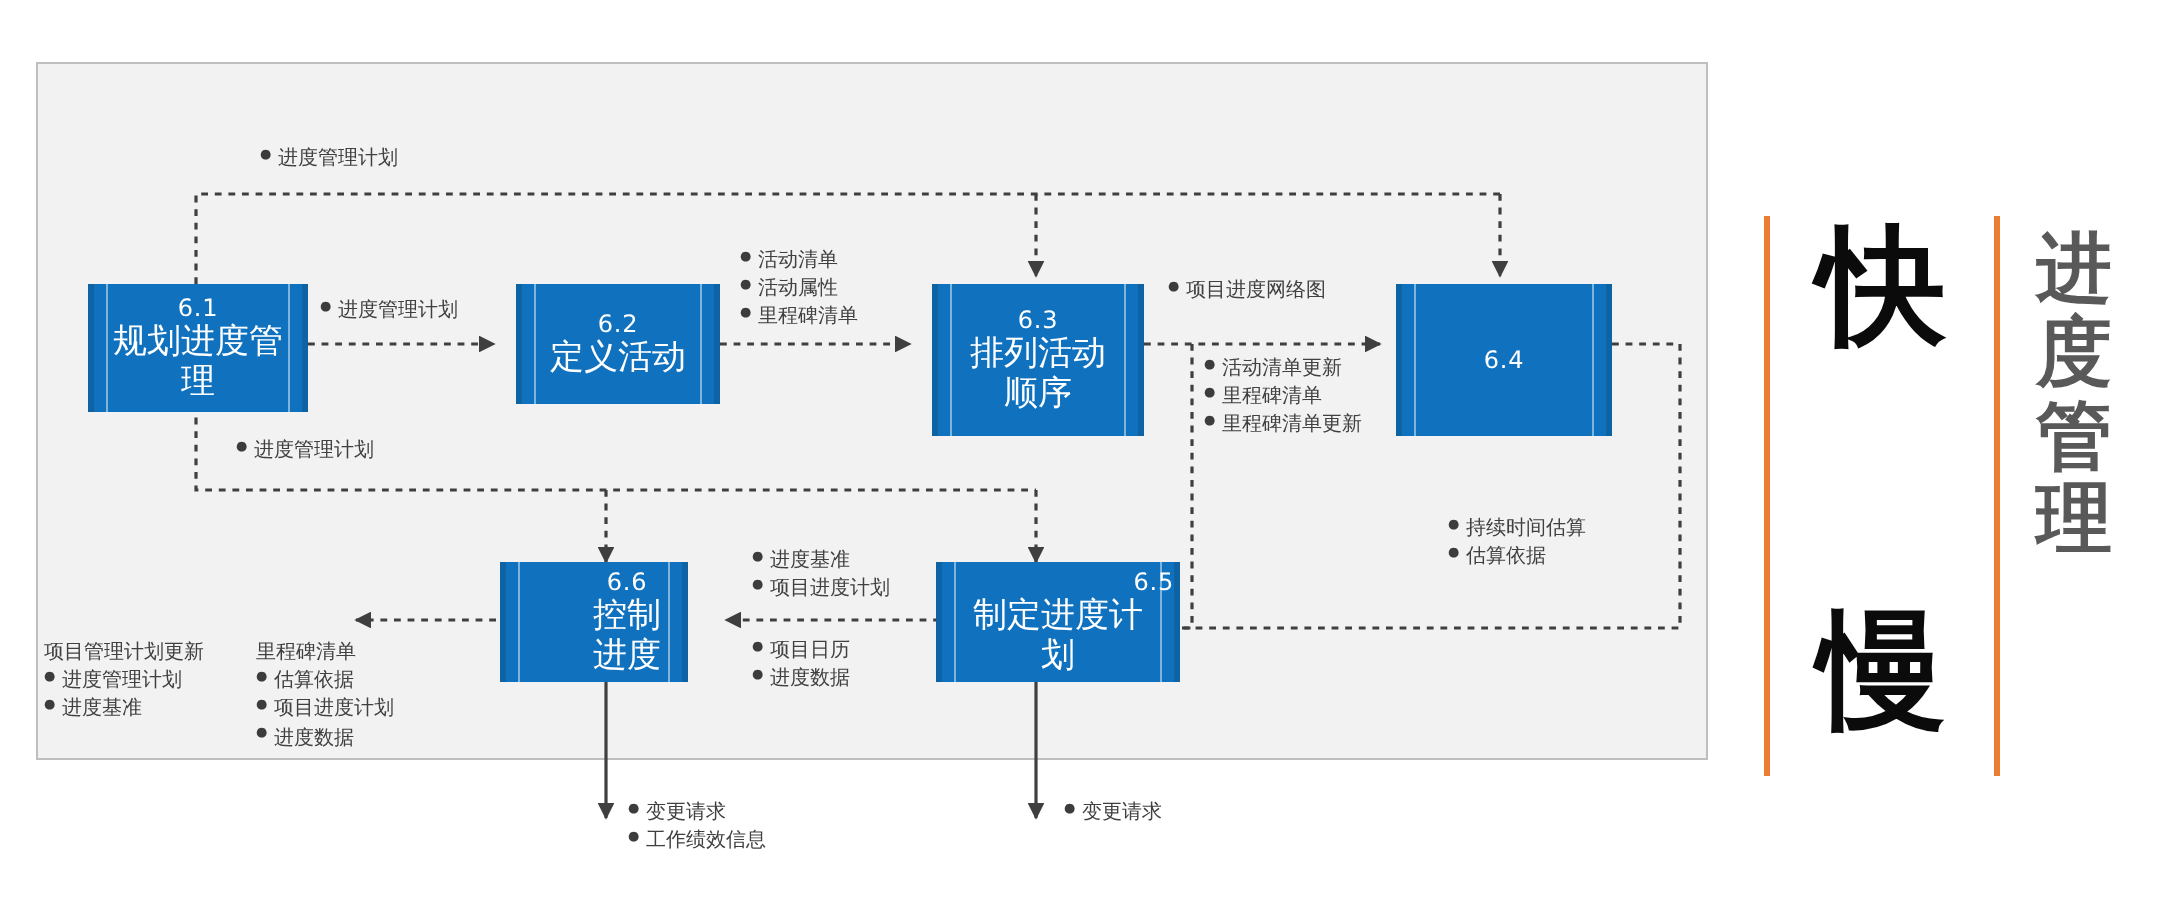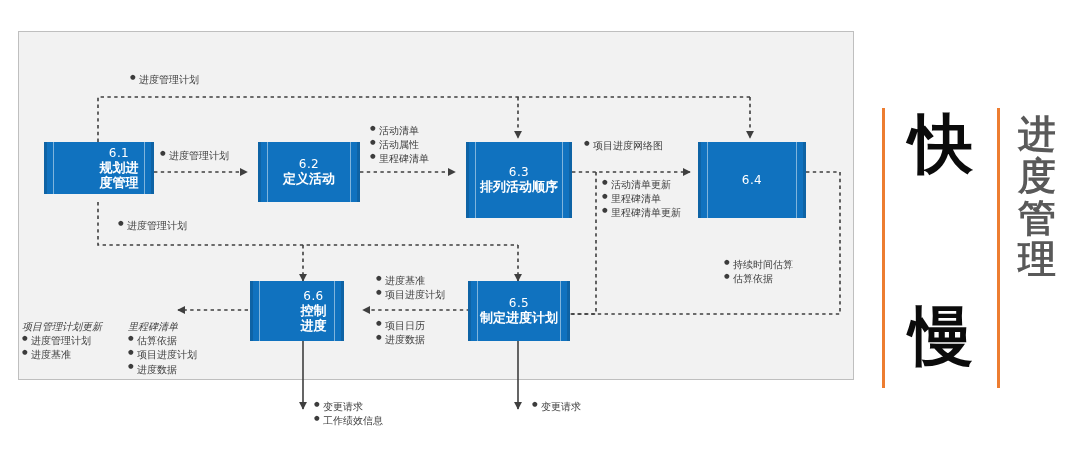--- a/index.html
+++ b/index.html
@@ -64,39 +64,37 @@
   }
   .proc-box::before { left: 6px; }
   .proc-box::after  { right: 6px; }
   .proc-num {
     font-size: 12px;
     letter-spacing: .4px;
     position: relative;
     z-index: 2;
   }
   .proc-title {
-    font-size: 13px;
+    font-size: 17px;
     position: relative;
     z-index: 2;
     padding: 0 9px;
-    font-weight: bold;
   }
 
   
   .lbl {
     position: absolute;
     font-size: 10px;
     color: #404040;
     line-height: 1.42;
     white-space: nowrap;
   }
   .lbl .hd {
     display: block;
     padding-left: 0;
-    font-style: italic;
   }
   .lbl .it {
     display: block;
     padding-left: 9px;
     position: relative;
   }
   .lbl .it::before {
     content: "\25CF";
     position: absolute;
     left: 0;
@@ -191,40 +189,40 @@
   </g>
 
   <g stroke="#3F3F3F" stroke-width="1.6" fill="none">
 
     <path d="M 303 340 L 303 409" marker-end="url(#arrowSolid)"></path>
 
     <path d="M 518 340 L 518 409" marker-end="url(#arrowSolid)"></path>
   </g>
 </svg>
 
-<div class="proc-box" id="box-61" style="left:44px; top:142px; width:110px; height:52px;padding-left:40px;">
+<div class="proc-box" id="box-61" style="left:44px; top:142px; width:110px; height:64px;">
   <span class="proc-num">6.1</span>
   <span class="proc-title">规划进度管理</span>
 </div>
 
 <div class="proc-box" id="box-62" style="left:258px; top:142px; width:102px; height:60px;">
   <span class="proc-num">6.2</span>
   <span class="proc-title">定义活动</span>
 </div>
 
 <div class="proc-box" id="box-63" style="left:466px; top:142px; width:106px; height:76px;">
   <span class="proc-num">6.3</span>
   <span class="proc-title">排列活动顺序</span>
 </div>
 
 <div class="proc-box" id="box-64" style="left:698px; top:142px; width:108px; height:76px;gap:36px;">
   <span class="proc-num">6.4</span>
 </div>
 
-<div class="proc-box" id="box-65" style="left:468px; top:281px; width:102px; height:60px;">
+<div class="proc-box" id="box-65" style="left:468px; top:281px; width:122px; height:60px;align-items:flex-end;">
   <span class="proc-num">6.5</span>
   <span class="proc-title">制定进度计划</span>
 </div>
 
 <div class="proc-box" id="box-66" style="left:250px; top:281px; width:94px; height:60px;padding-left:33px;">
   <span class="proc-num">6.6</span>
   <span class="proc-title">控制进度</span>
 </div>
 
 <div class="lbl" style="left:130px; top:73px;">

